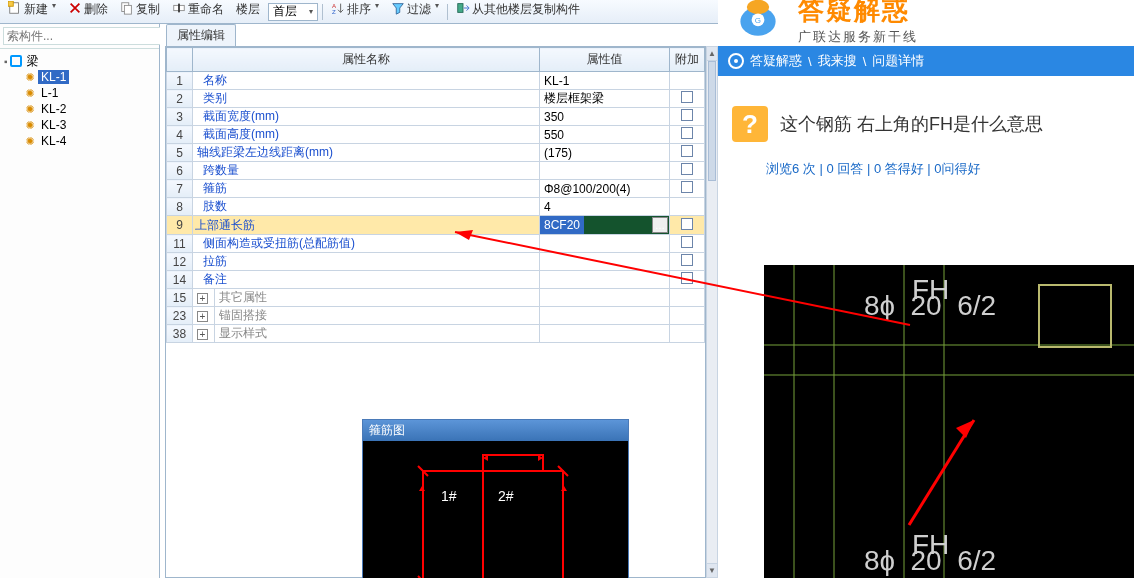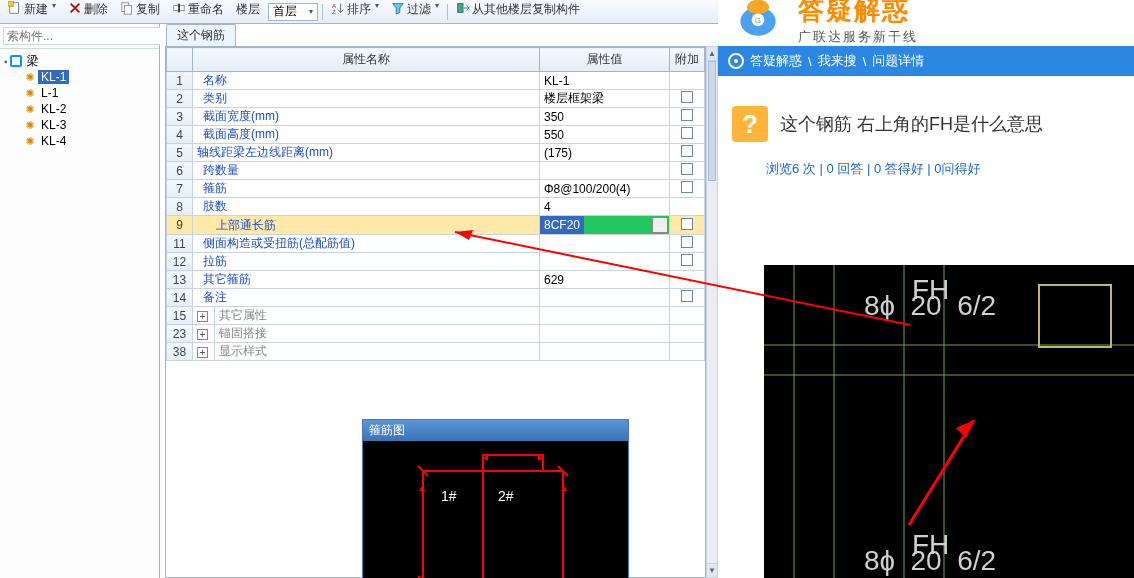--- a/index.html
+++ b/index.html
@@ -33,21 +33,21 @@
   .propgrid-wrap { position:absolute; top:22px; left:5px; right:12px; bottom:0; border:1px solid #9fb6cc; overflow:hidden; }
   table.propgrid { width:100%; border-collapse:collapse; font-size:12px; }
   table.propgrid th { background:linear-gradient(#f4f8fe,#e4eef8); border:1px solid #9fb6cc; color:#333; font-weight:normal; height:24px; }
   table.propgrid td { border:1px solid #c8d4e2; height:18px; padding:0 4px; }
   .rownum { width:26px; text-align:center; background:linear-gradient(#f4f8fe,#e4eef8); color:#444; }
   .nmcol { color:#1a4fcf; }
   .nmcol.gray { color:#888; }
   .chkcol { width:35px; text-align:center; }
   .chk { width:12px; height:12px; border:1px solid #72a; border-color:#6c85aa; display:inline-block; background:#fff; }
   tr.selrow td { background:#ffe9a9; }
-  tr.selrow .valcell { background:#22c55e; color:#fff; padding:0; position:relative; }
+  tr.selrow .valcell { background:#14532d; color:#fff; padding:0; position:relative; }
   .val-edit { background:#316ac5; color:#fff; padding:0 4px; display:inline-block; height:18px; line-height:18px; }
   .dots-btn { position:absolute; right:1px; top:1px; width:16px; height:16px; background:#efefef; border:1px solid #888; font-size:10px; display:flex; align-items:center; justify-content:center; }
   .expander { display:inline-block; width:11px; height:11px; border:1px solid #888; text-align:center; line-height:9px; font-size:10px; color:#555; background:#fff; margin-right:2px; }
   .scrollbar-v { position:absolute; top:22px; right:0; width:12px; bottom:0; background:#e9edf3; border:1px solid #c8d4e2; }
   .scroll-arrow { height:14px; background:#dfe6f0; border-bottom:1px solid #c8d4e2; font-size:8px; text-align:center; line-height:14px; color:#666;}
   .scroll-arrow.b { position:absolute; bottom:0; left:0; right:0; border-top:1px solid #c8d4e2; border-bottom:none;}
   .scroll-thumb { position:absolute; top:14px; left:1px; right:1px; height:120px; background:#cdd9e8; border:1px solid #a9bdd6; }
 
   
   .stirrup-panel { position:absolute; top:395px; left:202px; width:267px; height:165px; border:1px solid #4a7ab8; background:#000; }
@@ -175,21 +175,21 @@
         </div>
         <div class="tree-row child">
           <span class="gear">✺</span>
           <span class="lbl">KL-4</span>
         </div>
       </div>
   </div>
 </div>
 
 <div class="center">
-  <div class="tab"><span>这个钢筋</span></div>
+  <div class="tab"><span>属性编辑</span></div>
   <div class="propgrid-wrap">
     <table class="propgrid">
       <colgroup>
           <col style="width:26px">
           <col style="width:20px">
           <col>
           <col style="width:130px">
           <col style="width:35px">
         </colgroup>
       <thead>
@@ -244,41 +244,35 @@
             <td class="chkcol"><span class="chk"></span></td>
           </tr>
           <tr>
             <td class="rownum">8</td>
             <td colspan="2" class="nmcol" style="padding-left:10px">肢数</td>
             <td>4</td>
             <td class="chkcol"></td>
           </tr>
           <tr class="selrow">
             <td class="rownum">9</td>
-            <td colspan="2" class="nmcol" style="padding-left:23px">上部通长筋</td>
+            <td colspan="2" class="nmcol" style="padding-left:2px">上部通长筋</td>
             <td class="valcell"><span class="val-edit">8CF20</span><span class="dots-btn">…</span></td>
             <td class="chkcol"><span class="chk"></span></td>
           </tr>
           <tr>
             <td class="rownum">11</td>
             <td colspan="2" class="nmcol" style="padding-left:10px">侧面构造或受扭筋(总配筋值)</td>
             <td></td>
             <td class="chkcol"><span class="chk"></span></td>
           </tr>
           <tr>
             <td class="rownum">12</td>
             <td colspan="2" class="nmcol" style="padding-left:10px">拉筋</td>
             <td></td>
             <td class="chkcol"><span class="chk"></span></td>
-          </tr>
-          <tr>
-            <td class="rownum">13</td>
-            <td colspan="2" class="nmcol" style="padding-left:10px">其它箍筋</td>
-            <td>629</td>
-            <td class="chkcol"></td>
           </tr>
           <tr>
             <td class="rownum">14</td>
             <td colspan="2" class="nmcol" style="padding-left:10px">备注</td>
             <td></td>
             <td class="chkcol"><span class="chk"></span></td>
           </tr>
           <tr>
             <td class="rownum">15</td>
             <td><span class="expander">+</span></td>

